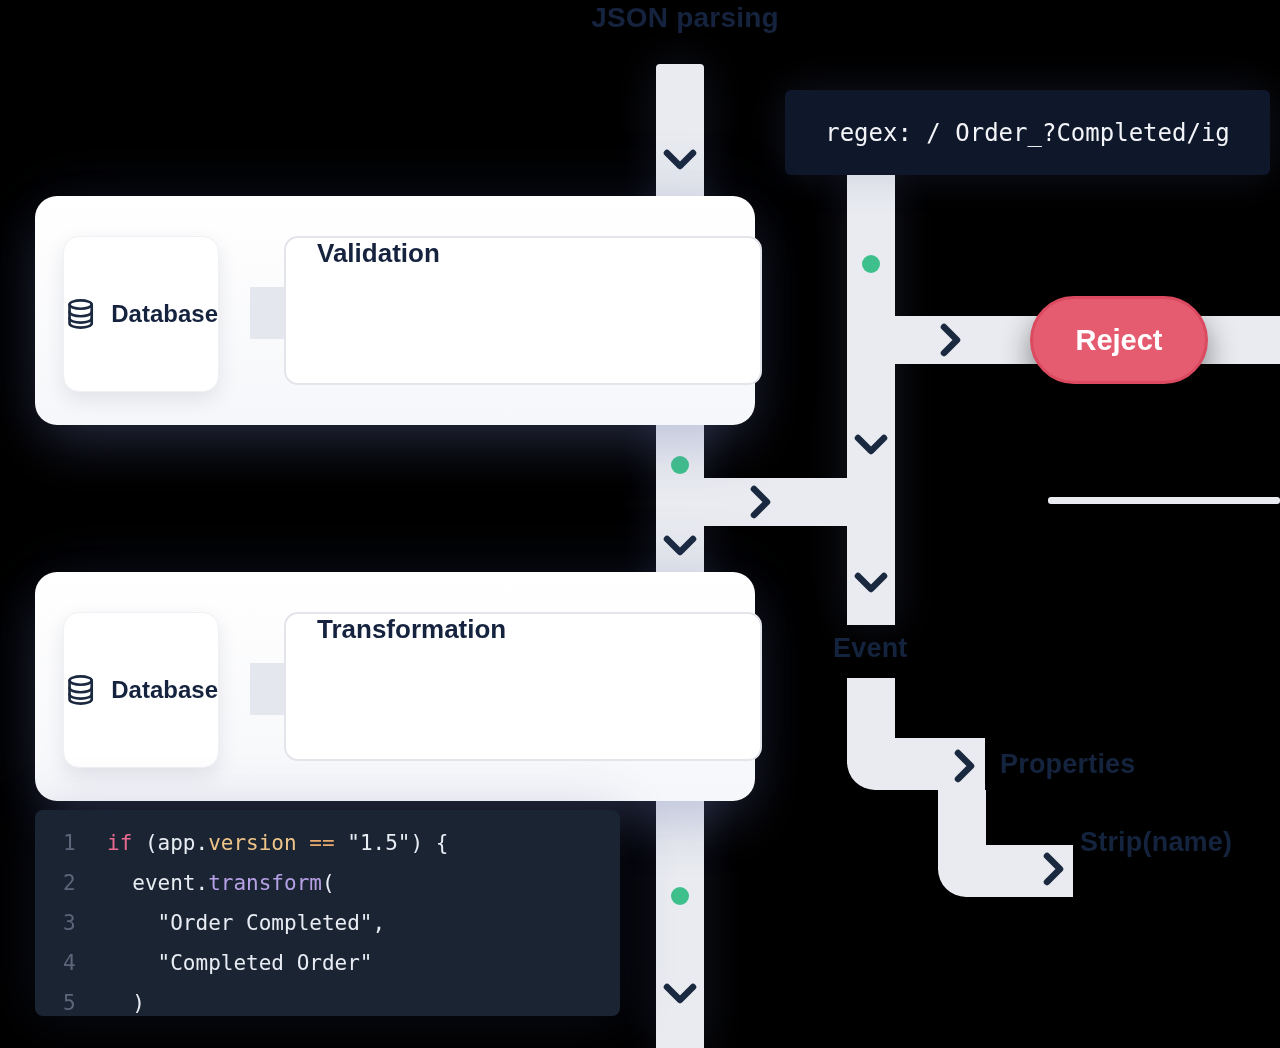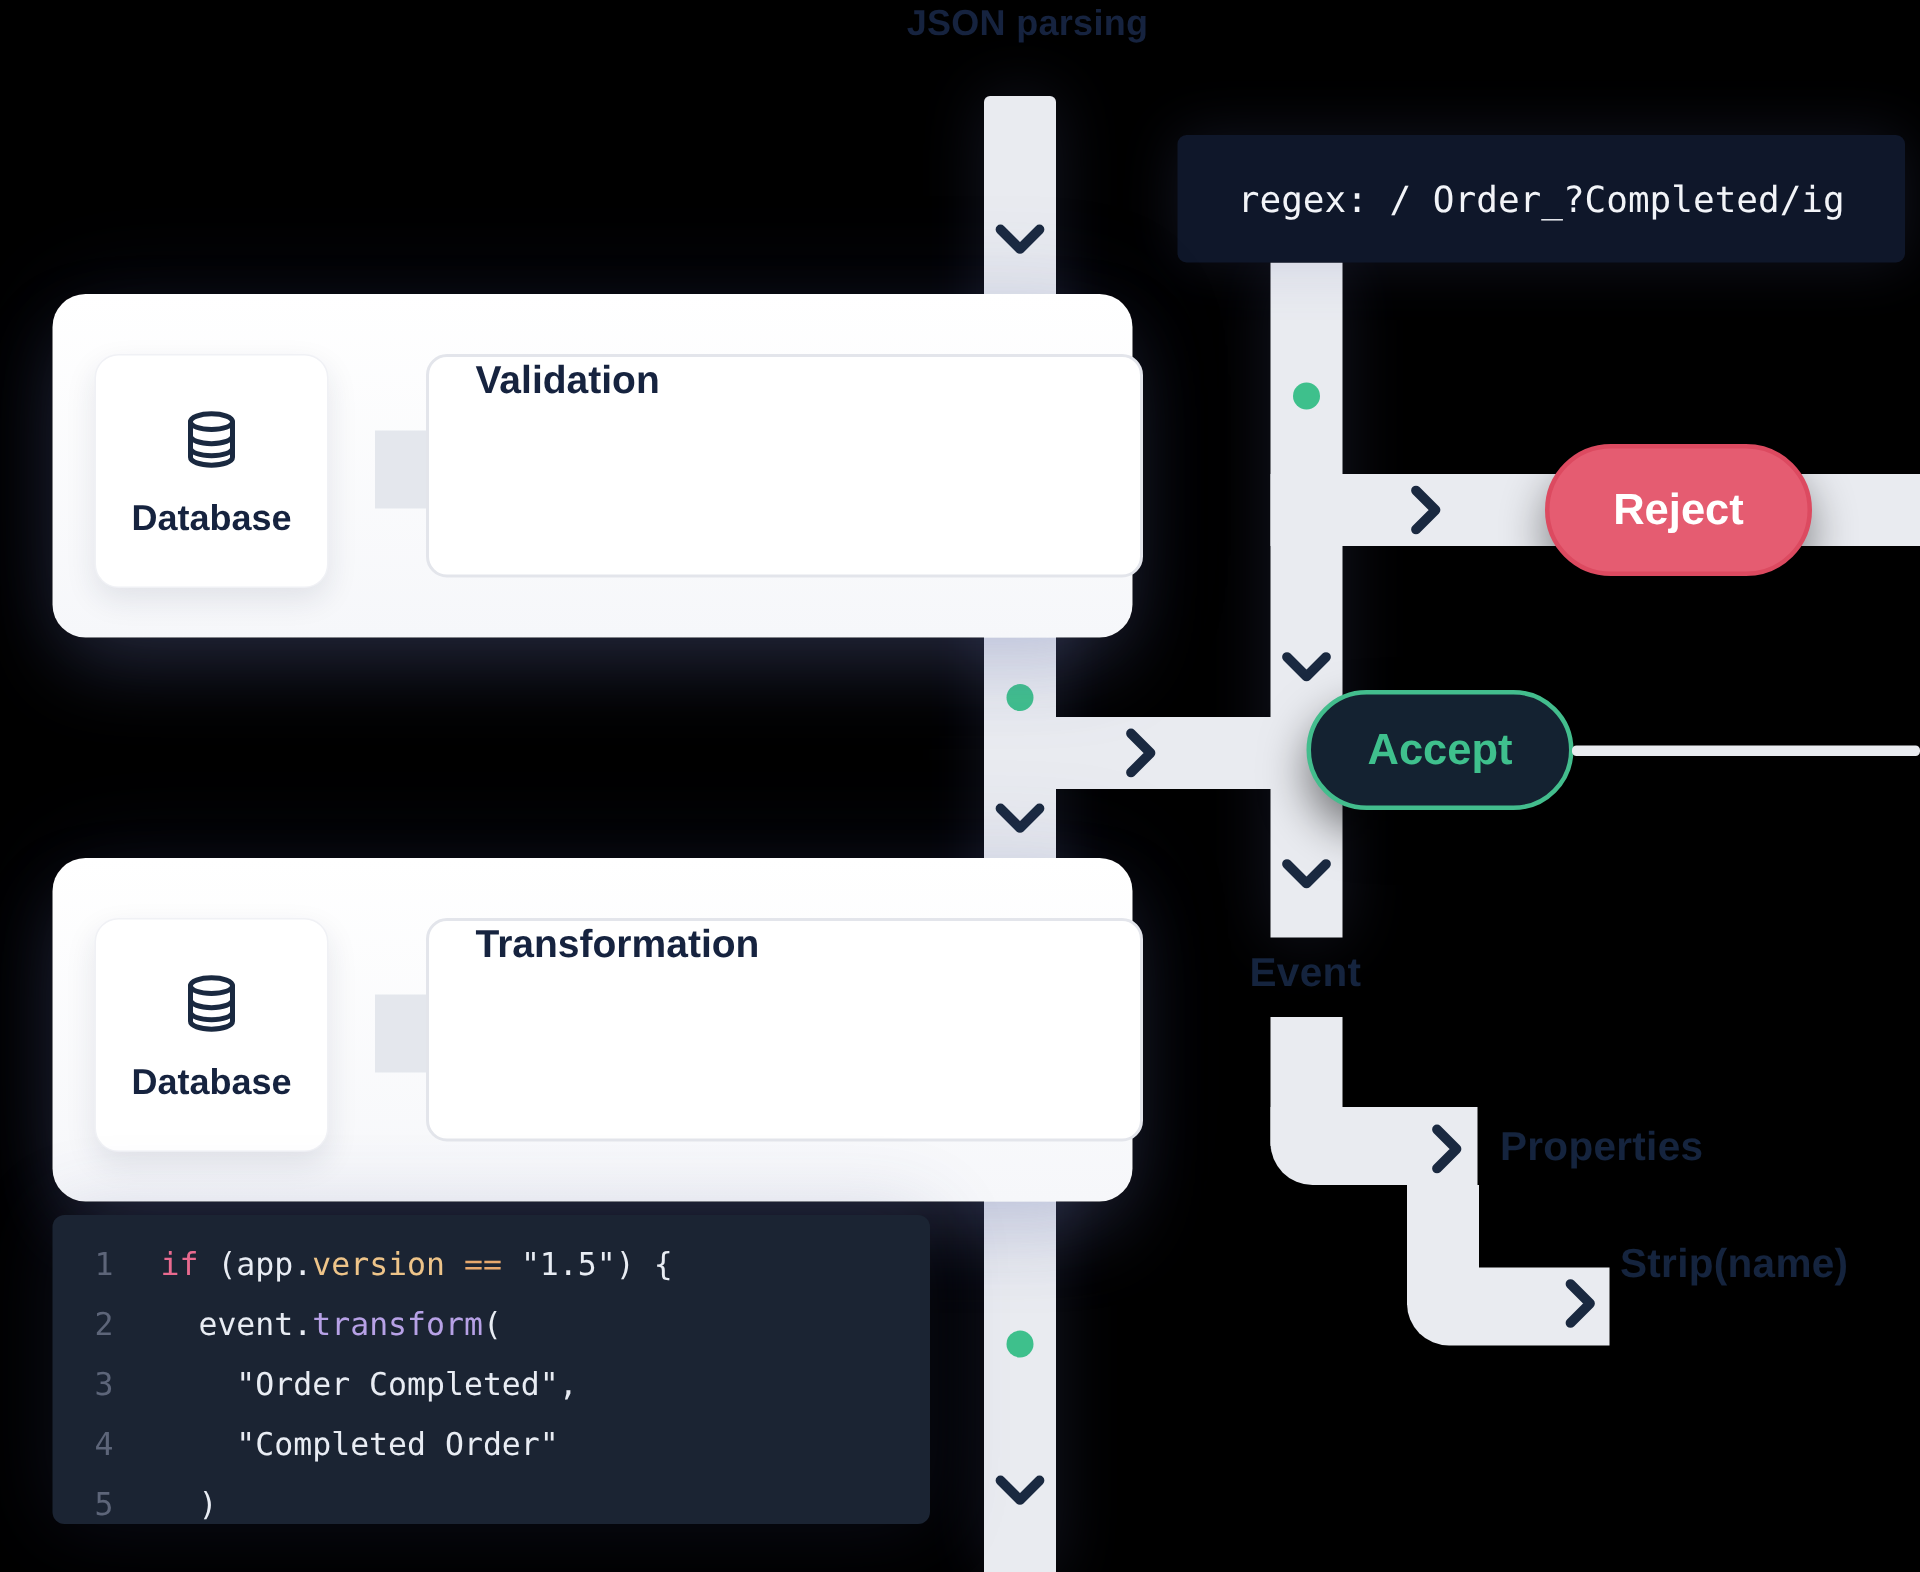--- a/index.html
+++ b/index.html
@@ -5,21 +5,21 @@
   html,body{margin:0;padding:0;background:#000;}
   .stage{
     position:relative;width:1280px;height:1048px;overflow:hidden;
     background:#000;font-family:"Liberation Sans",sans-serif;
   }
   .abs{position:absolute;}
 
   
   .headline{
     top:2px;left:560px;width:250px;text-align:center;
-    font-size:24px;font-weight:bold;color:#16233f;letter-spacing:.2px;
+    font-size:28px;font-weight:bold;color:#16233f;letter-spacing:.2px;
   }
 
   
   .band{background:#e9ebf0;}
   .band-v{width:48px;}
   .band-h{height:48px;}
   .glow{box-shadow:0 0 45px rgba(90,100,160,.22);}
   .elbow{border-bottom-left-radius:28px;}
 
   
@@ -29,21 +29,21 @@
   
   .node-card{
     width:720px;height:229px;border-radius:22px;
     background:linear-gradient(180deg,#ffffff 0%,#f6f7fa 100%);
     box-shadow:0 24px 55px -8px rgba(120,130,185,.28),0 0 70px rgba(70,80,150,.15);
   }
   .db-card{
     position:absolute;left:28px;top:40px;width:154px;height:154px;
     background:#fff;border-radius:16px;border:1px solid #f0f1f5;
     box-shadow:0 8px 20px rgba(25,35,70,.10);
-    display:flex;flex-direction:column;align-items:center;justify-content:center;gap:14px;
+    display:flex;flex-direction:row;align-items:center;justify-content:center;gap:14px;
   }
   .db-label{font-size:24px;font-weight:bold;color:#16233f;}
   .node-connector{
     position:absolute;left:215px;top:91px;width:36px;height:52px;background:#e4e7ed;
   }
   .step-card{
     position:absolute;left:249px;top:40px;width:478px;height:149px;
     background:#fff;border:2px solid #e3e5eb;border-radius:14px;
     display:flex;padding-left:31px;box-sizing:border-box;
   }
@@ -186,23 +186,20 @@
     </div>
     <div class="node-connector"></div>
     <div class="step-card">
       <span class="step-label">Transformation</span>
     </div>
   </div>
 
   <div class="abs pill pill-reject">
     <span>Reject</span>
   </div>
-  <div class="abs pill pill-accept">
-    <span>Accept</span>
-  </div>
   <div class="abs accept-line"></div>
 
   <div class="abs flow-label" style="left:833px;top:633px;">Event</div>
   <div class="abs flow-label" style="left:1000px;top:749px;">Properties</div>
   <div class="abs flow-label" style="left:1080px;top:827px;">Strip(name)</div>
 
   <div class="abs code-block">
     <div id="code-lines">
         <div class="code-row"><span class="code-ln">1</span><span class="code-src"><span class="tok-k">if</span><span class="tok-p"> (app.</span><span class="tok-a">version</span><span class="tok-p"> </span><span class="tok-o">==</span><span class="tok-p"> "1.5") {</span></span></div>
         <div class="code-row"><span class="code-ln">2</span><span class="code-src"><span class="tok-p">  event.</span><span class="tok-f">transform</span><span class="tok-p">(</span></span></div>

